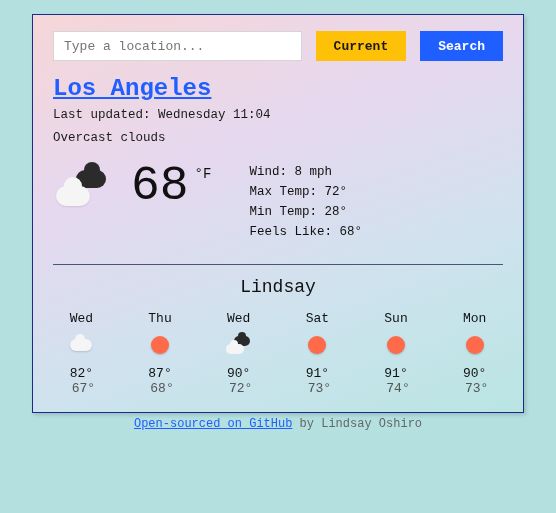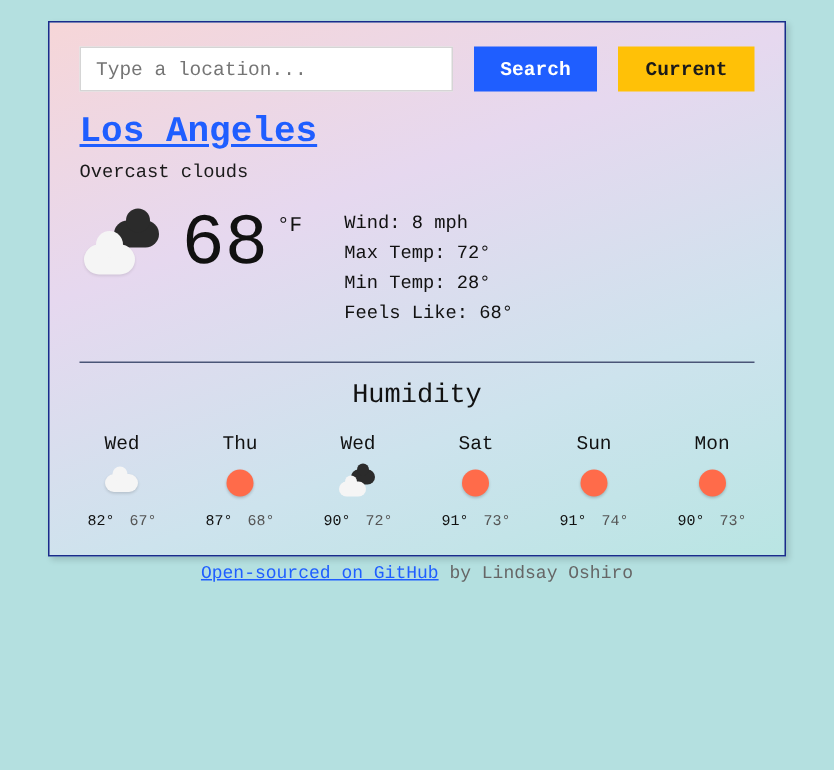--- a/index.html
+++ b/index.html
@@ -52,36 +52,36 @@
     color: #1f5eff;
     text-decoration: underline;
     font-family: Liberation Mono, monospace;
   }
   .meta { font-size: 12.5px; color: #1a1a1a; margin-top: 4px; line-height: 1.5; }
 
   .main {
     display: flex;
     align-items: flex-start;
     margin-top: 14px;
-    gap: 8px;
+    gap: 18px;
   }
   .icon-wrap { width: 60px; display:flex; justify-content:center; margin-top:6px; }
   .temp-wrap { display: flex; align-items: flex-start; }
   .temp-big { font-size: 48px; font-weight: 400; color: #111; line-height:1; }
   .temp-unit { font-size: 14px; margin-left: 6px; margin-top: 4px; color:#111; }
   .details { margin-left: 20px; font-size: 12.5px; color: #111; line-height: 1.6; }
 
   .divider { border: none; border-top: 1px solid #4a5577; margin: 22px 0 12px 0; }
 
   .forecast-title { text-align: center; font-size: 18px; margin-bottom: 14px; color:#111; }
   .forecast-row { display: flex; justify-content: space-between; gap: 22px; }
   .fday { flex: 1; text-align: center; }
   .fday-name { font-size: 13px; margin-bottom: 6px; color:#111; }
   .fday-icon { height: 26px; display:flex; align-items:center; justify-content:center; margin-bottom: 8px; }
-  .fday-temps { font-size: 10px; color:#111; }
+  .fday-temps { font-size: 13px; color:#111; }
   .fday-temps .lo { color: #555; margin-left: 4px; }
 
   .footer { margin-top: 4px; font-size: 12px; color: #666; }
   .footer .link { color: #1f5eff; text-decoration: underline; cursor:pointer; }
 
   
   .sun-dot { width: 18px; height: 18px; background: #ff6b4a; border-radius: 50%; box-shadow: 0 1px 2px rgba(0,0,0,0.2); }
   .cloud-small {
     position: relative; width: 22px; height: 12px; background: #f5f5f5; border-radius: 10px;
     box-shadow: 0 1px 2px rgba(0,0,0,0.15);
@@ -101,25 +101,26 @@
   .overcast-big .c2 { position:absolute; left:0; bottom:2px; width:34px; height:20px; background:#f5f5f5; border-radius:14px; box-shadow:0 1px 2px rgba(0,0,0,0.1); }
   .overcast-big .c2::before { content:""; position:absolute; left:8px; top:-9px; width:18px; height:18px; background:#f5f5f5; border-radius:50%; }
 </style>
 </head>
 <body>
 
 <div class="card">
 
   <div class="row">
     <input class="search-input" type="text" placeholder="Type a location..." style="">
+    <button class="btn btn-current">Current</button>
     <button class="btn btn-search">Search</button>
-    <button class="btn btn-current">Current</button>
   </div>
 
   <div class="location">Los Angeles</div>
+  <div class="meta">Last updated: Wednesday 11:04</div>
   <div class="meta">Overcast clouds</div>
 
   <div class="main">
     <div class="icon-wrap">
       <div class="overcast-big">
           <div class="c1"></div>
           <div class="c2"></div>
         </div>
     </div>
     <div class="temp-wrap">
@@ -129,21 +130,21 @@
     <div class="details">
       <div>Wind: 8 mph</div>
       <div>Max Temp: 72°</div>
       <div>Min Temp: 28°</div>
       <div>Feels Like: 68°</div>
     </div>
   </div>
 
   <hr class="divider">
 
-  <div class="forecast-title">Humidity</div>
+  <div class="forecast-title">Lindsay</div>
 
   <div class="forecast-row" id="forecast-row">
       <div class="fday">
         <div class="fday-name">Wed</div>
         <div class="fday-icon">
           <div class="cloud-small"></div>
         </div>
         <div class="fday-temps"><span>82°</span> <span class="lo">67°</span></div>
       </div>
       <div class="fday">

